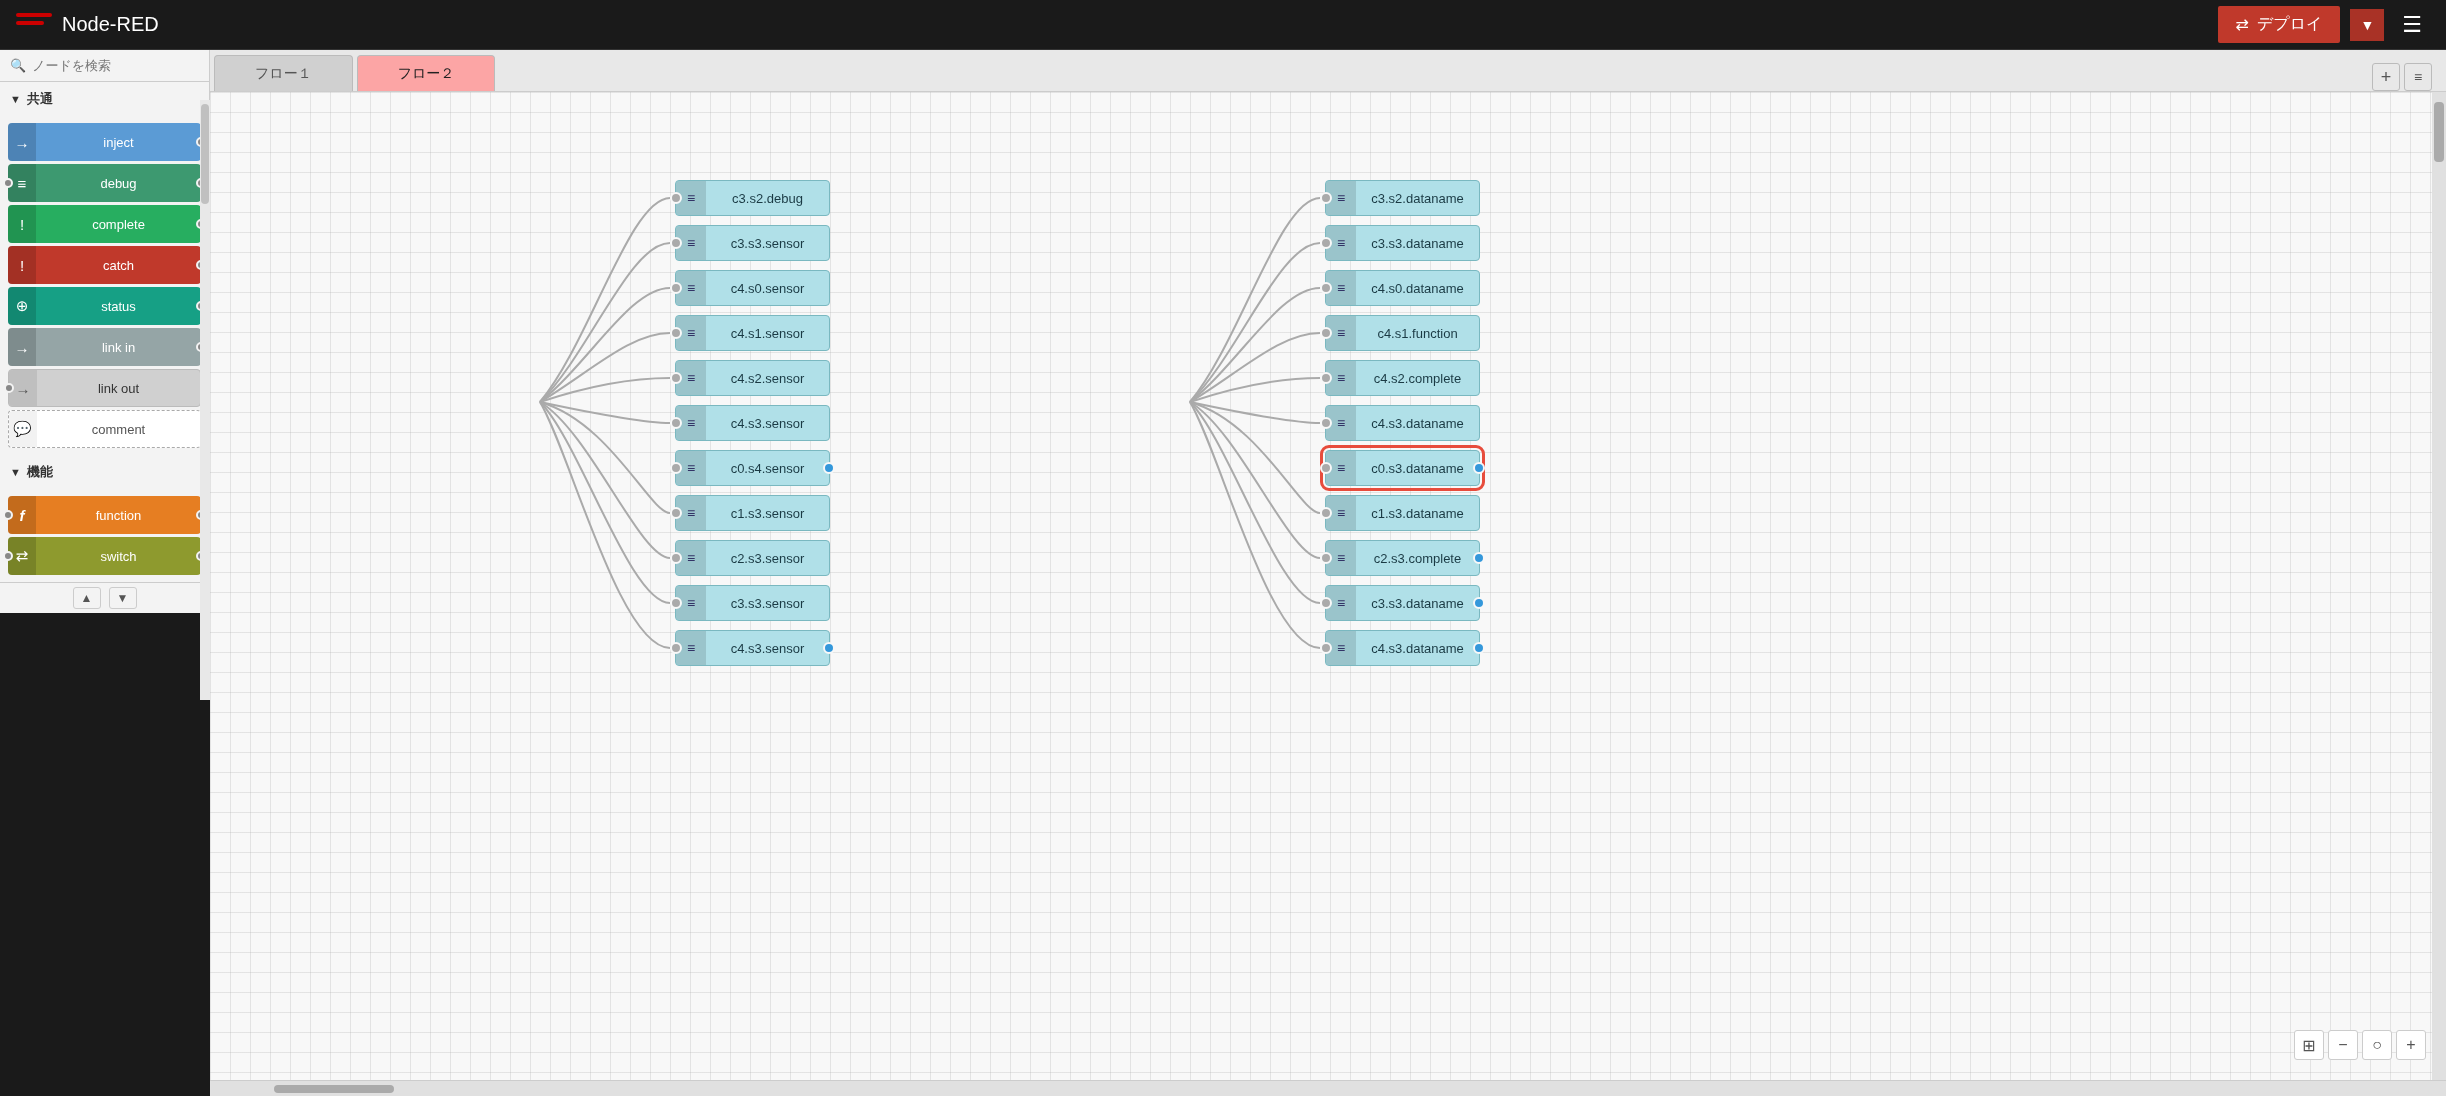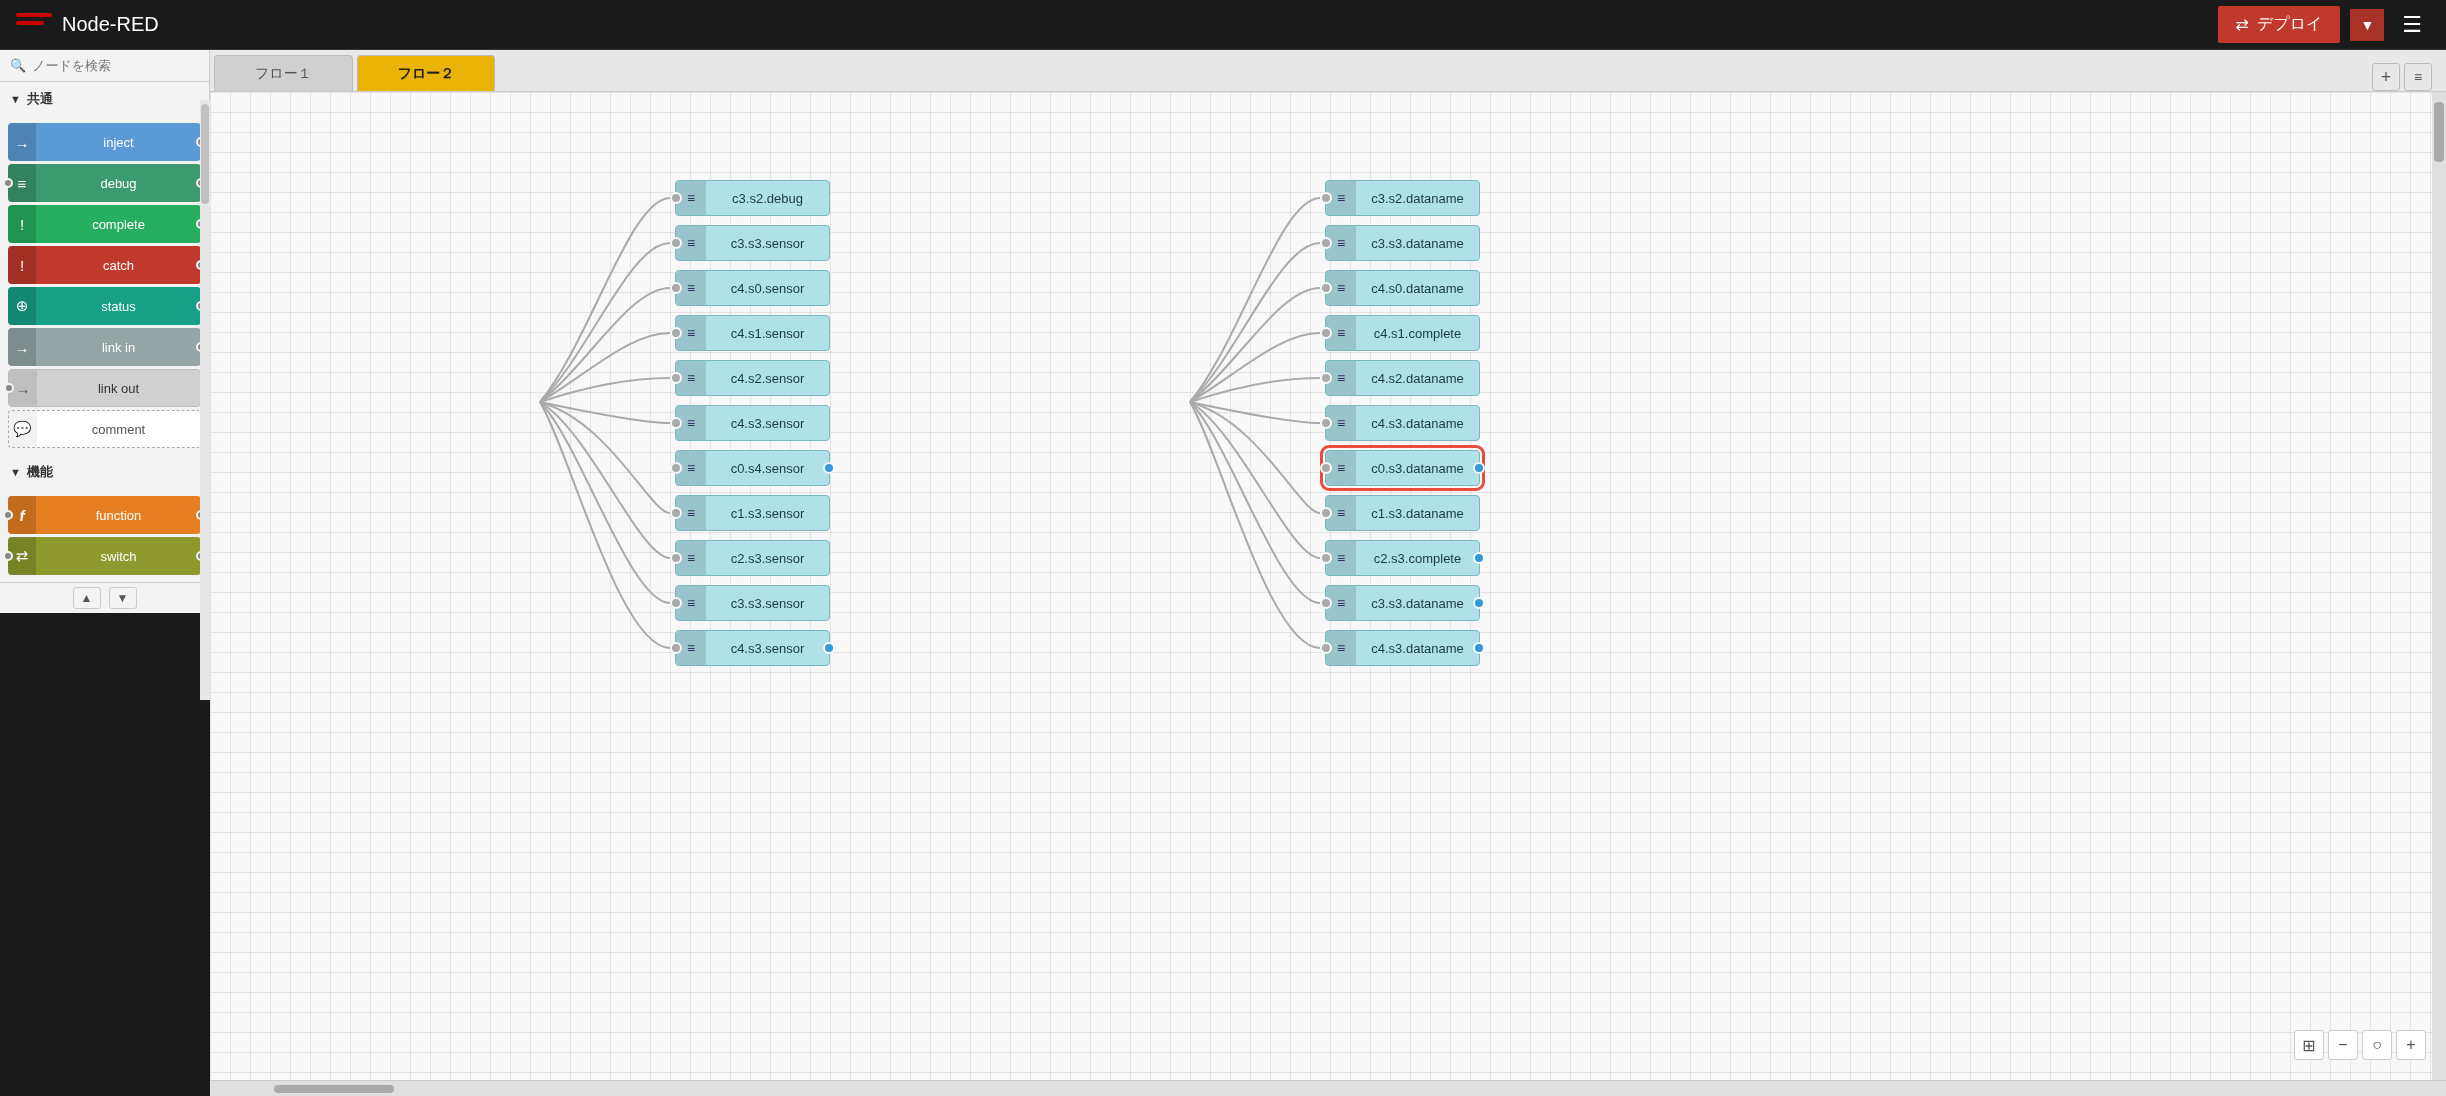--- a/index.html
+++ b/index.html
@@ -177,23 +177,23 @@
       font-size: 14px;
       cursor: pointer;
       background: #d0d0d0;
       border: 1px solid #bbb;
       border-bottom: none;
       border-radius: 4px 4px 0 0;
       margin-left: 4px;
       color: #555;
     }
     .tab.active {
-      background: #eab308;
+      background: #fca5a5;
       color: #222;
-      font-weight: 700;
+      font-weight: 400;
       z-index: 1;
     }
     #tab-add-btn {
       margin-left: 6px;
       background: none;
       border: 1px solid #bbb;
       border-radius: 3px;
       width: 28px;
       height: 28px;
       cursor: pointer;
@@ -678,27 +678,27 @@
 
       <div class="canvas-node" style="left:1115px; top:178px;">
         <div class="dot-left"></div>
         <div class="canvas-node-icon">≡</div>
         <span class="canvas-node-label">c4.s0.dataname</span>
       </div>
 
       <div class="canvas-node" style="left:1115px; top:223px;">
         <div class="dot-left"></div>
         <div class="canvas-node-icon">≡</div>
-        <span class="canvas-node-label">c4.s1.complete</span>
+        <span class="canvas-node-label">c4.s1.function</span>
       </div>
 
       <div class="canvas-node" style="left:1115px; top:268px;">
         <div class="dot-left"></div>
         <div class="canvas-node-icon">≡</div>
-        <span class="canvas-node-label">c4.s2.dataname</span>
+        <span class="canvas-node-label">c4.s2.complete</span>
       </div>
 
       <div class="canvas-node" style="left:1115px; top:313px;">
         <div class="dot-left"></div>
         <div class="canvas-node-icon">≡</div>
         <span class="canvas-node-label">c4.s3.dataname</span>
       </div>
 
       <div class="canvas-node selected-node" style="left:1115px; top:358px;">
         <div class="dot-left"></div>

